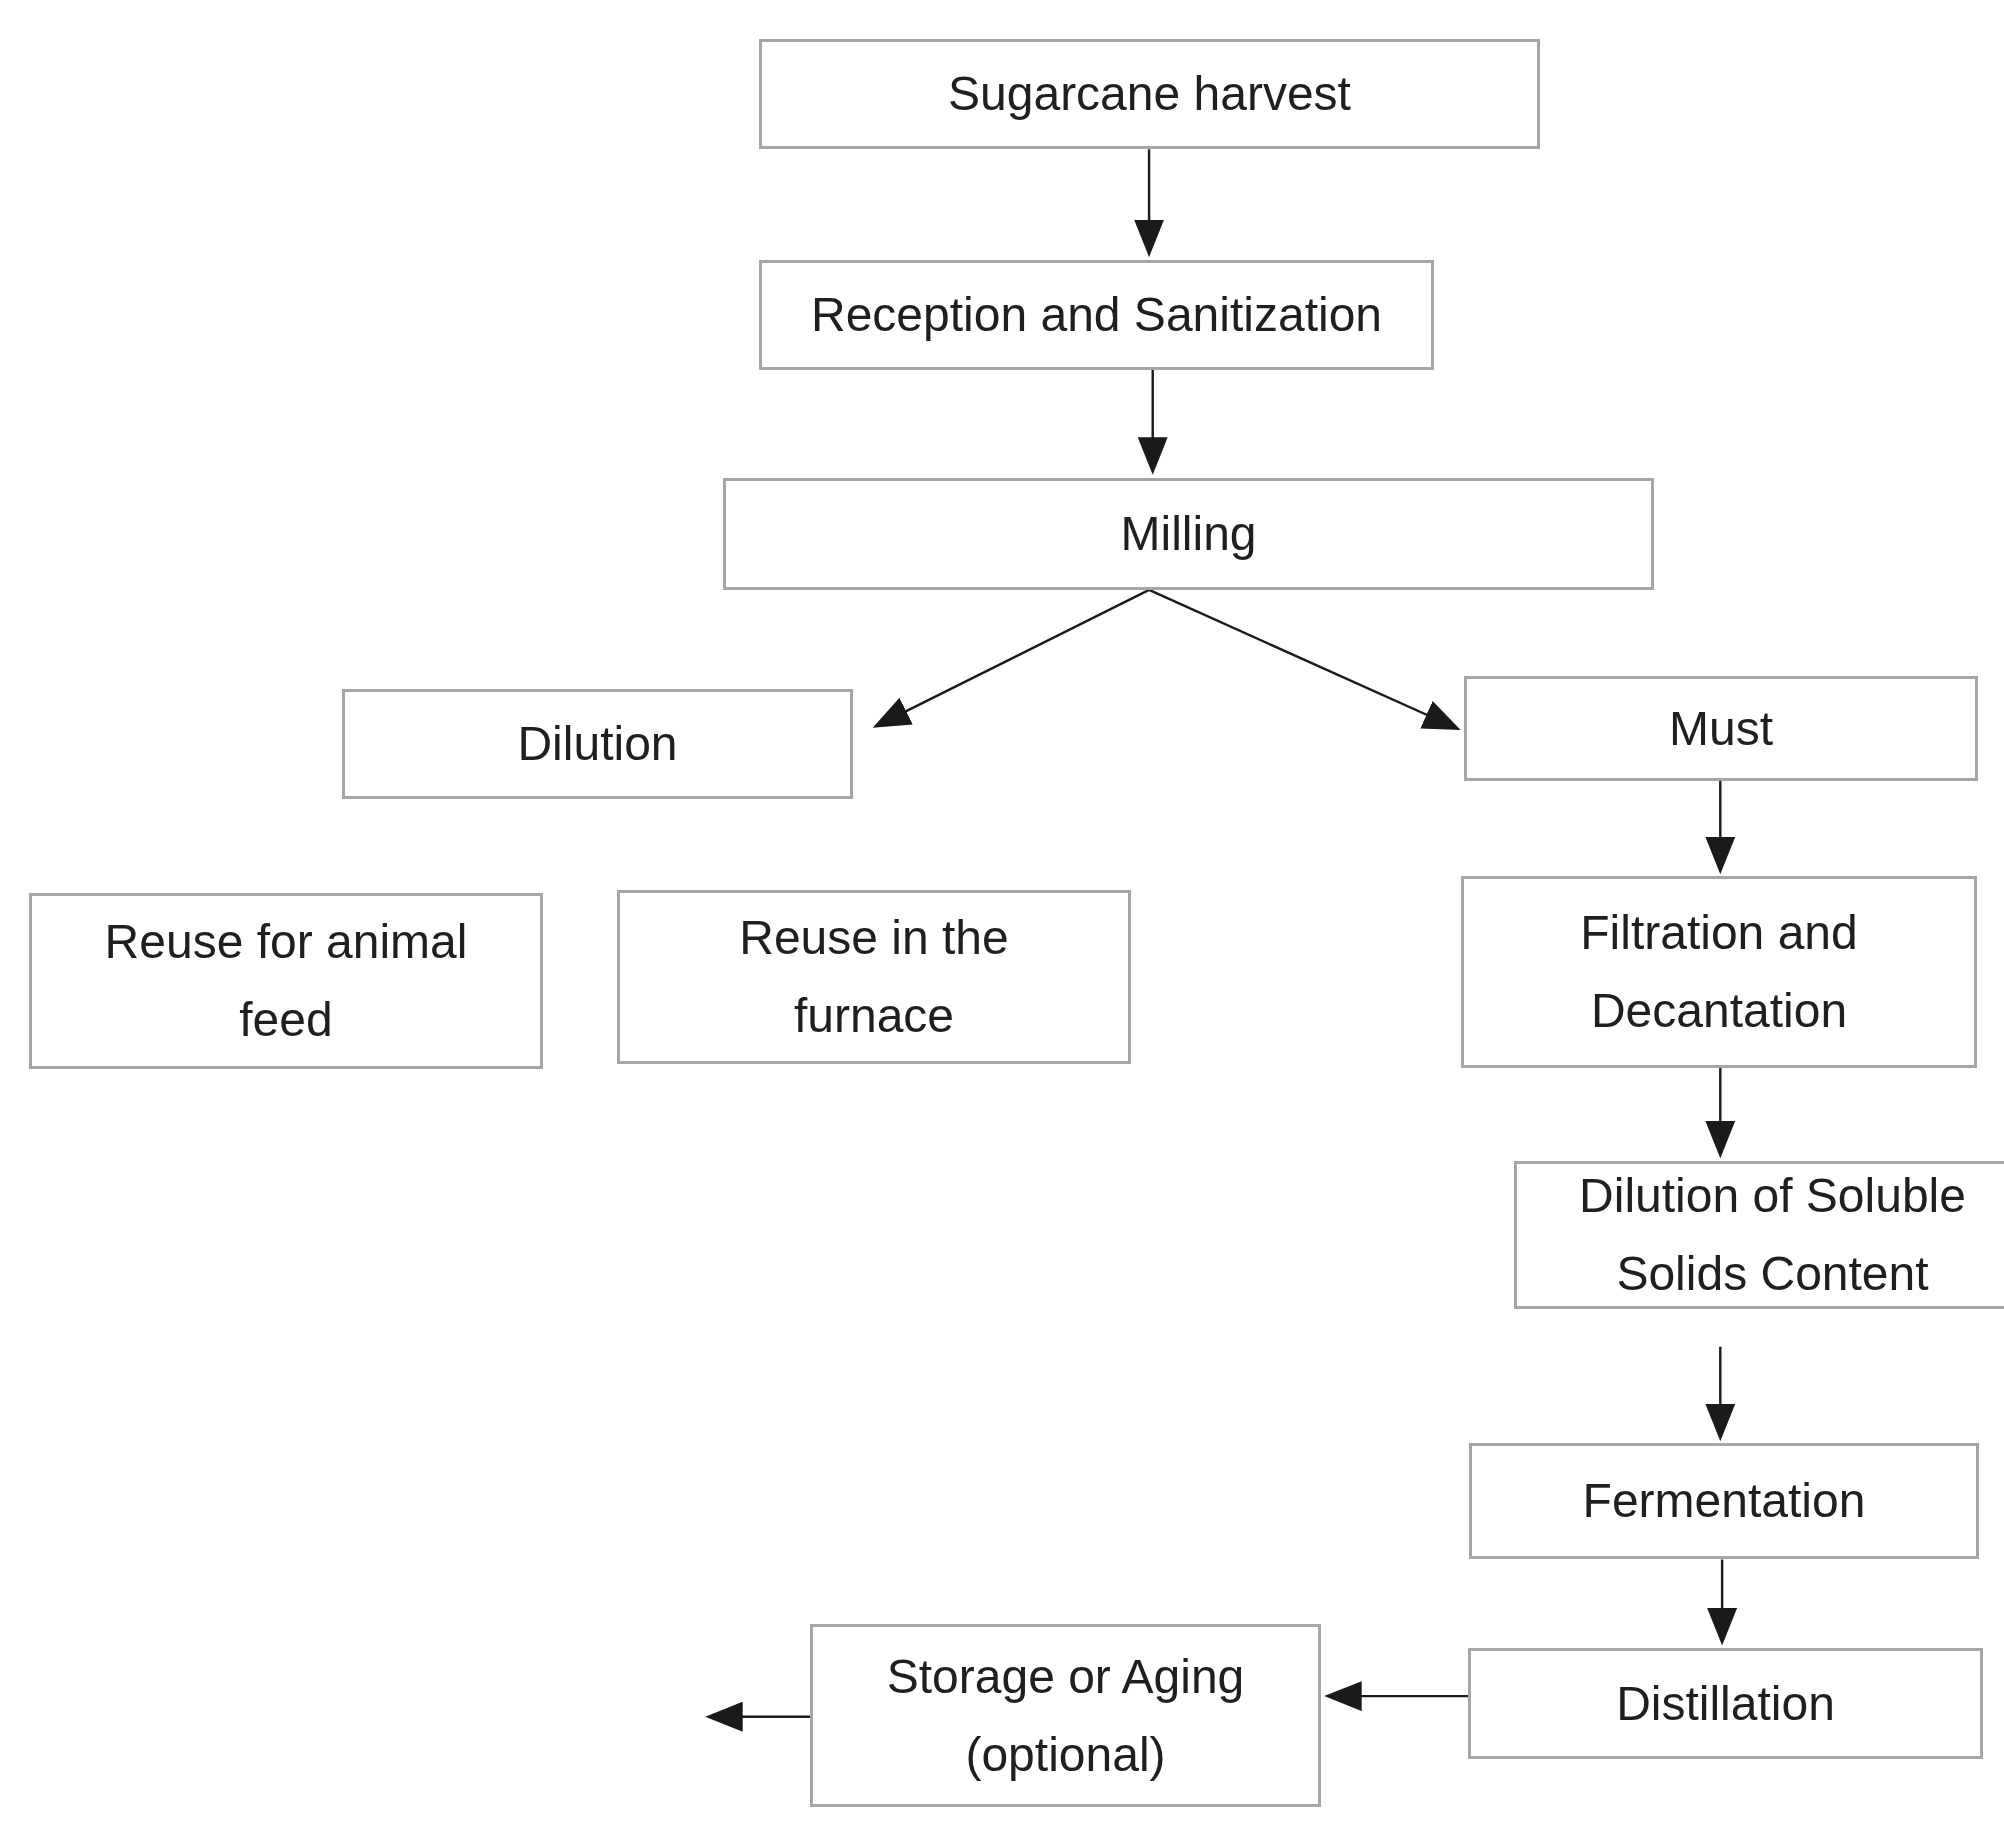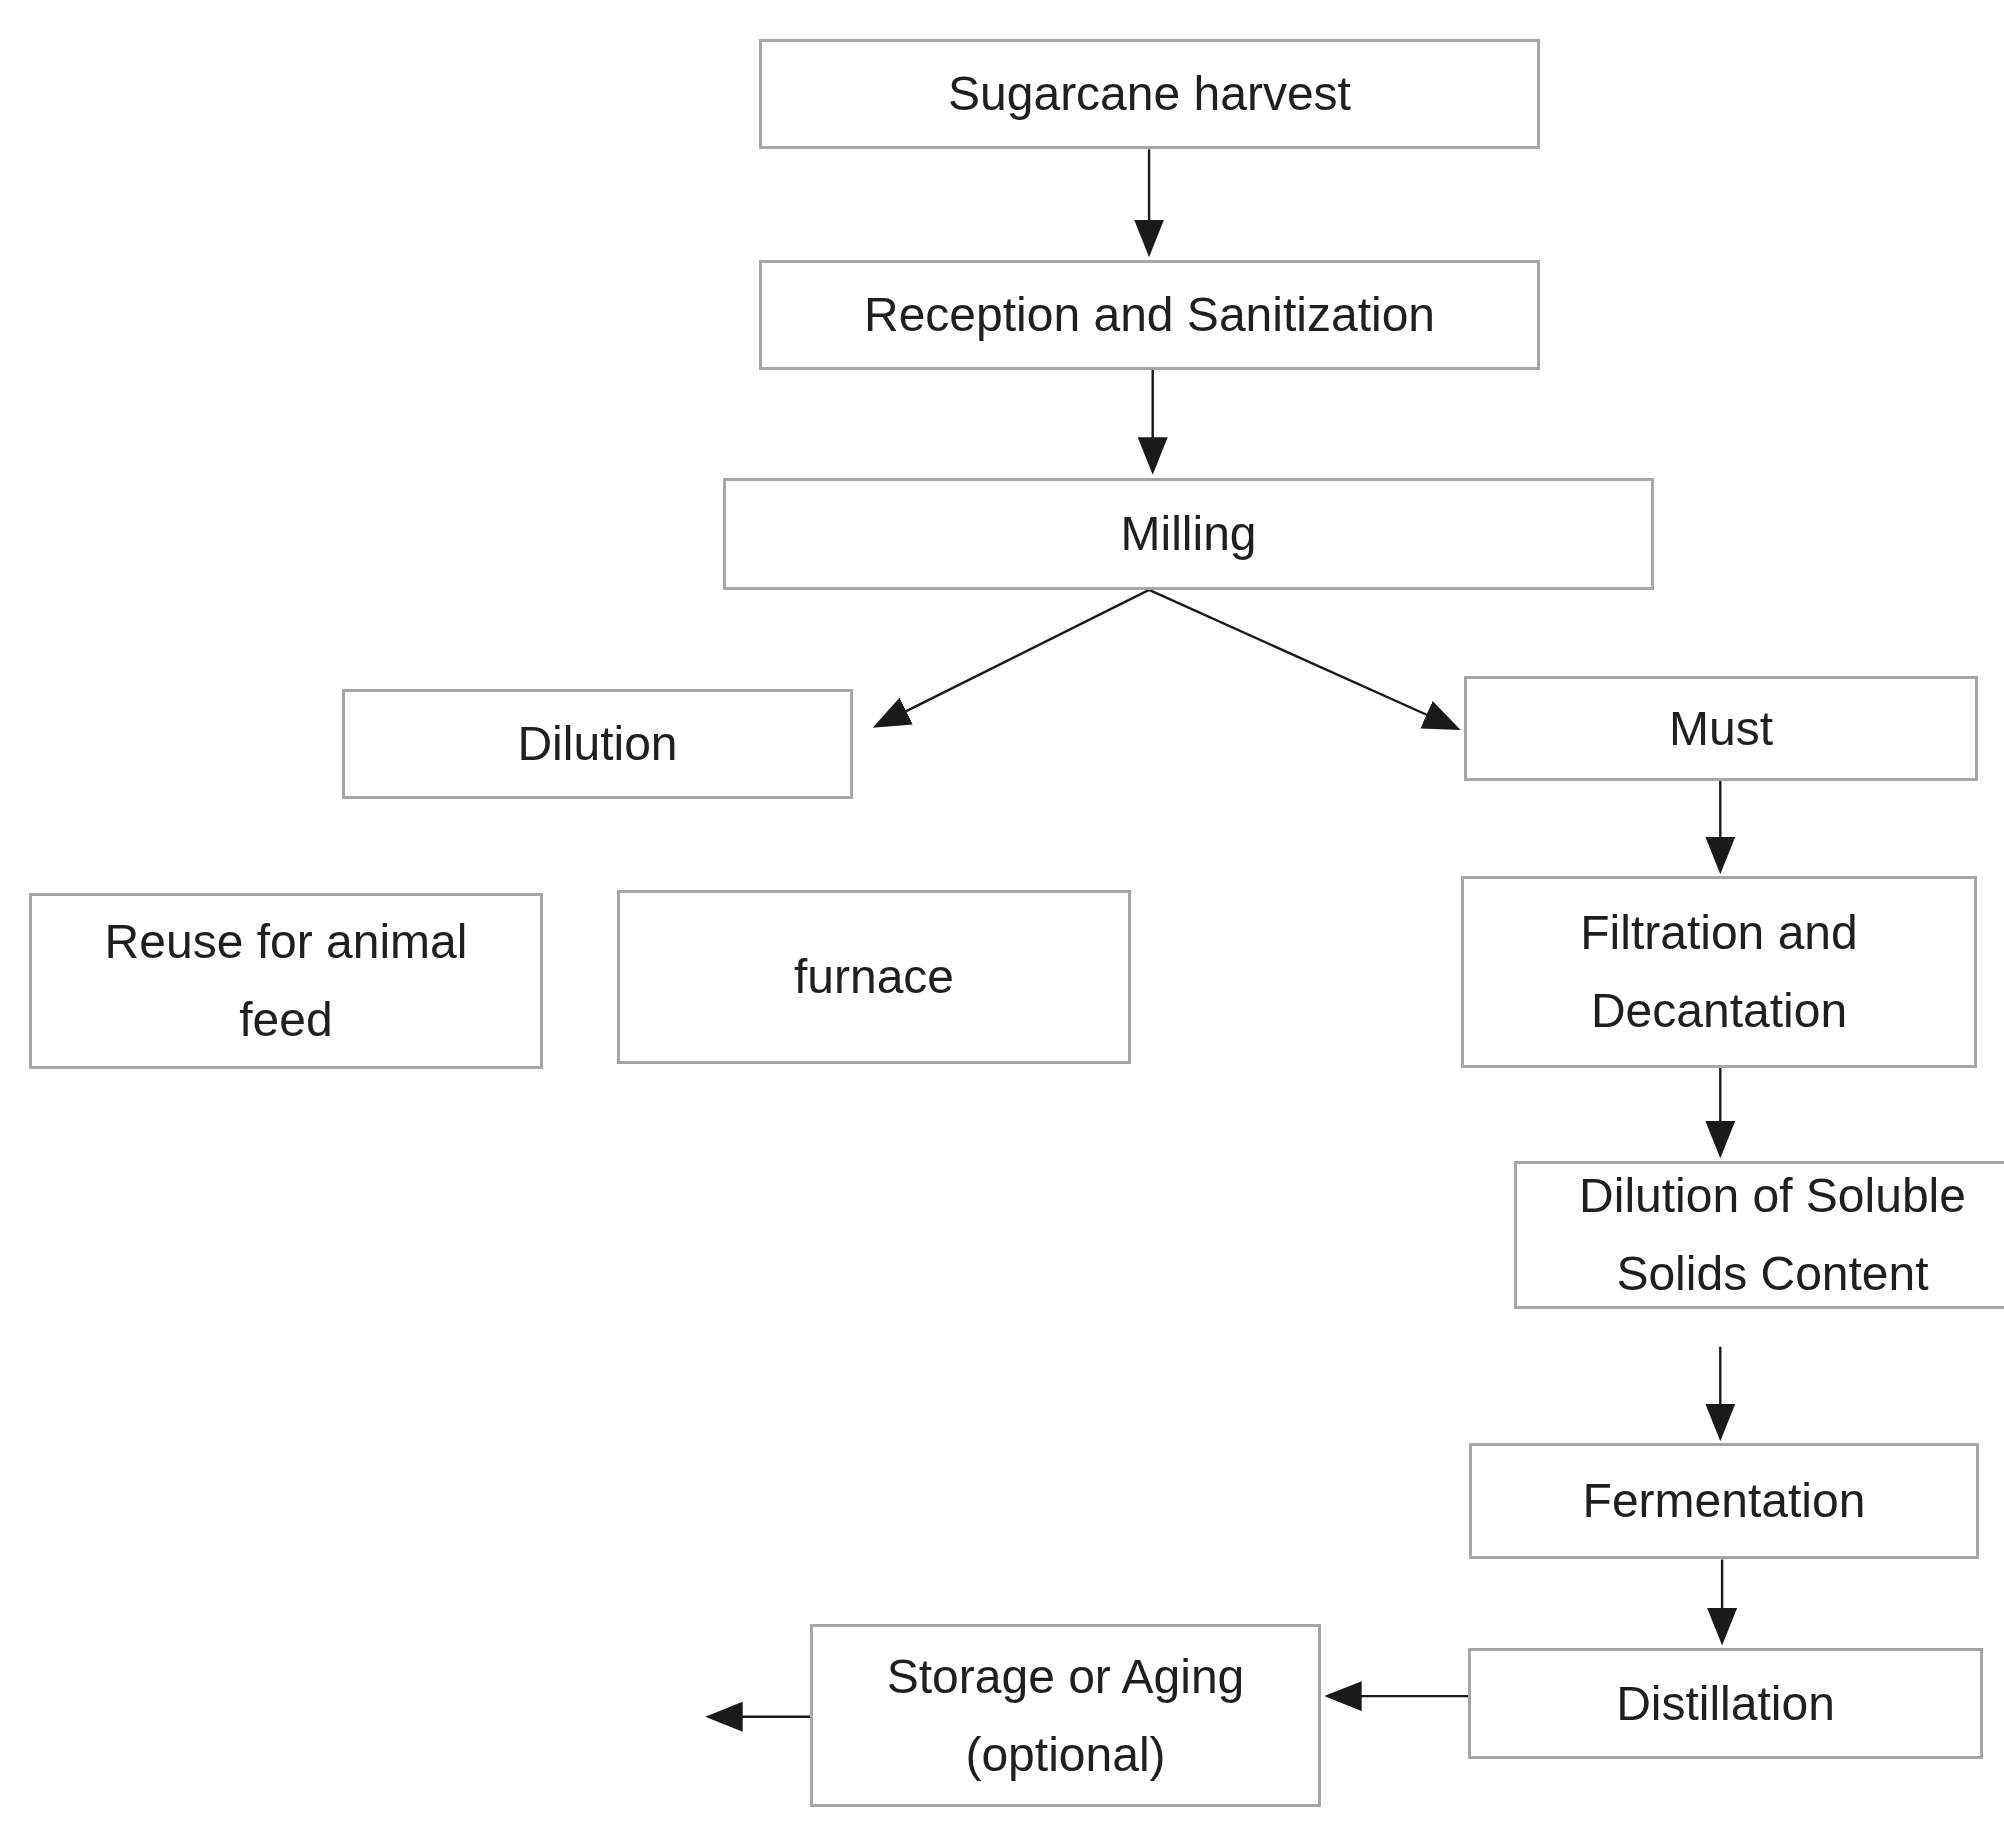--- a/index.html
+++ b/index.html
@@ -67,21 +67,21 @@
     <path class="edge" d="M2846,2228 L2846,2375" marker-end="url(#arrow)"></path>
     <path class="edge" d="M2849,2580 L2849,2713" marker-end="url(#arrow)"></path>
     <path class="edge" d="M2429,2806 L2200,2806" marker-end="url(#arrow)"></path>
     <path class="edge" d="M1340,2840 L1176,2840" marker-end="url(#arrow)"></path>
   </svg>
 
   <div class="node" style="left:759px; top:39px; width:781px; height:110px">
     <span class="ln">Sugarcane harvest</span>
   </div>
 
-  <div class="node" style="left:759px; top:260px; width:781px; height:110px">
+  <div class="node" style="left:759px; top:260px; width:675px; height:110px">
     <span class="ln">Reception and Sanitization</span>
   </div>
 
   <div class="node" style="left:723px; top:478px; width:931px; height:112px">
     <span class="ln">Milling</span>
   </div>
 
   <div class="node" style="left:342px; top:689px; width:511px; height:110px">
     <span class="ln">Dilution</span>
   </div>
@@ -89,20 +89,21 @@
   <div class="node" style="left:1464px; top:676px; width:514px; height:105px">
     <span class="ln">Must</span>
   </div>
 
   <div class="node" style="left:29px; top:893px; width:514px; height:176px">
     <span class="ln">Reuse for animal</span>
     <span class="ln">feed</span>
   </div>
 
   <div class="node" style="left:617px; top:890px; width:514px; height:174px">
+    <span class="ln">Reuse in the</span>
     <span class="ln">furnace</span>
   </div>
 
   <div class="node" style="left:1461px; top:876px; width:516px; height:192px">
     <span class="ln">Filtration and</span>
     <span class="ln">Decantation</span>
   </div>
 
   <div class="node" style="left:1514px; top:1161px; width:517px; height:148px">
     <span class="ln">Dilution of Soluble</span>

